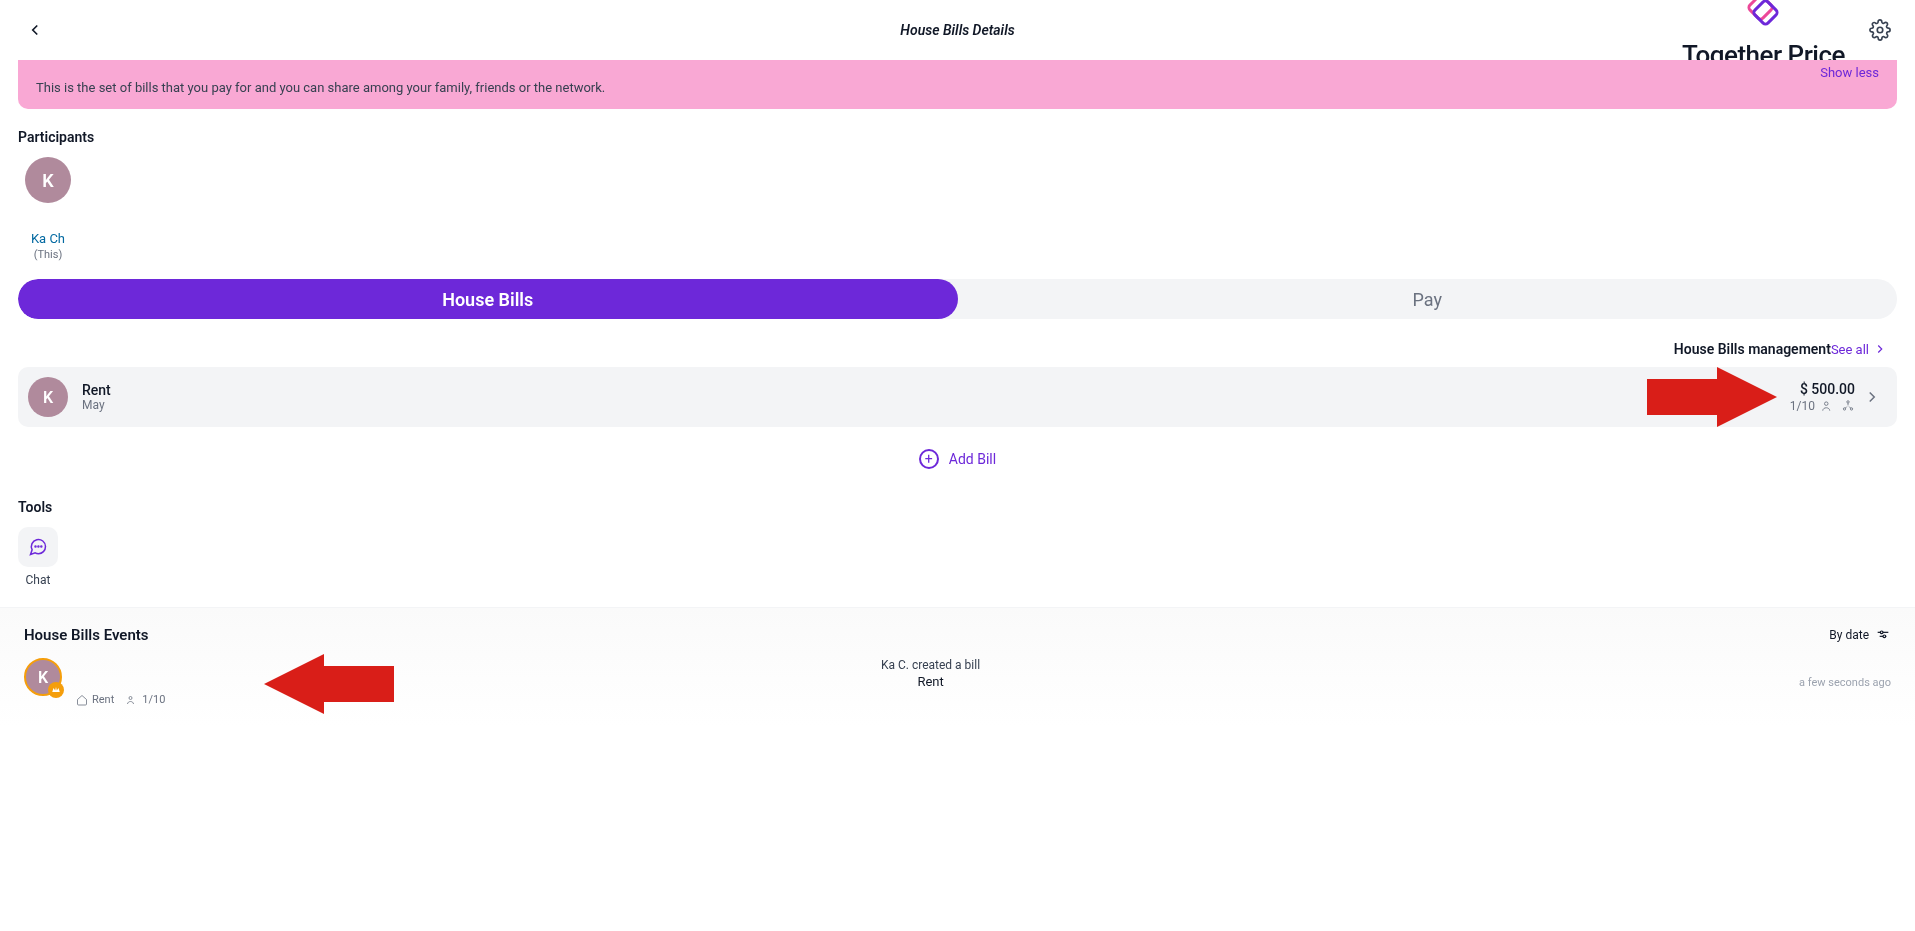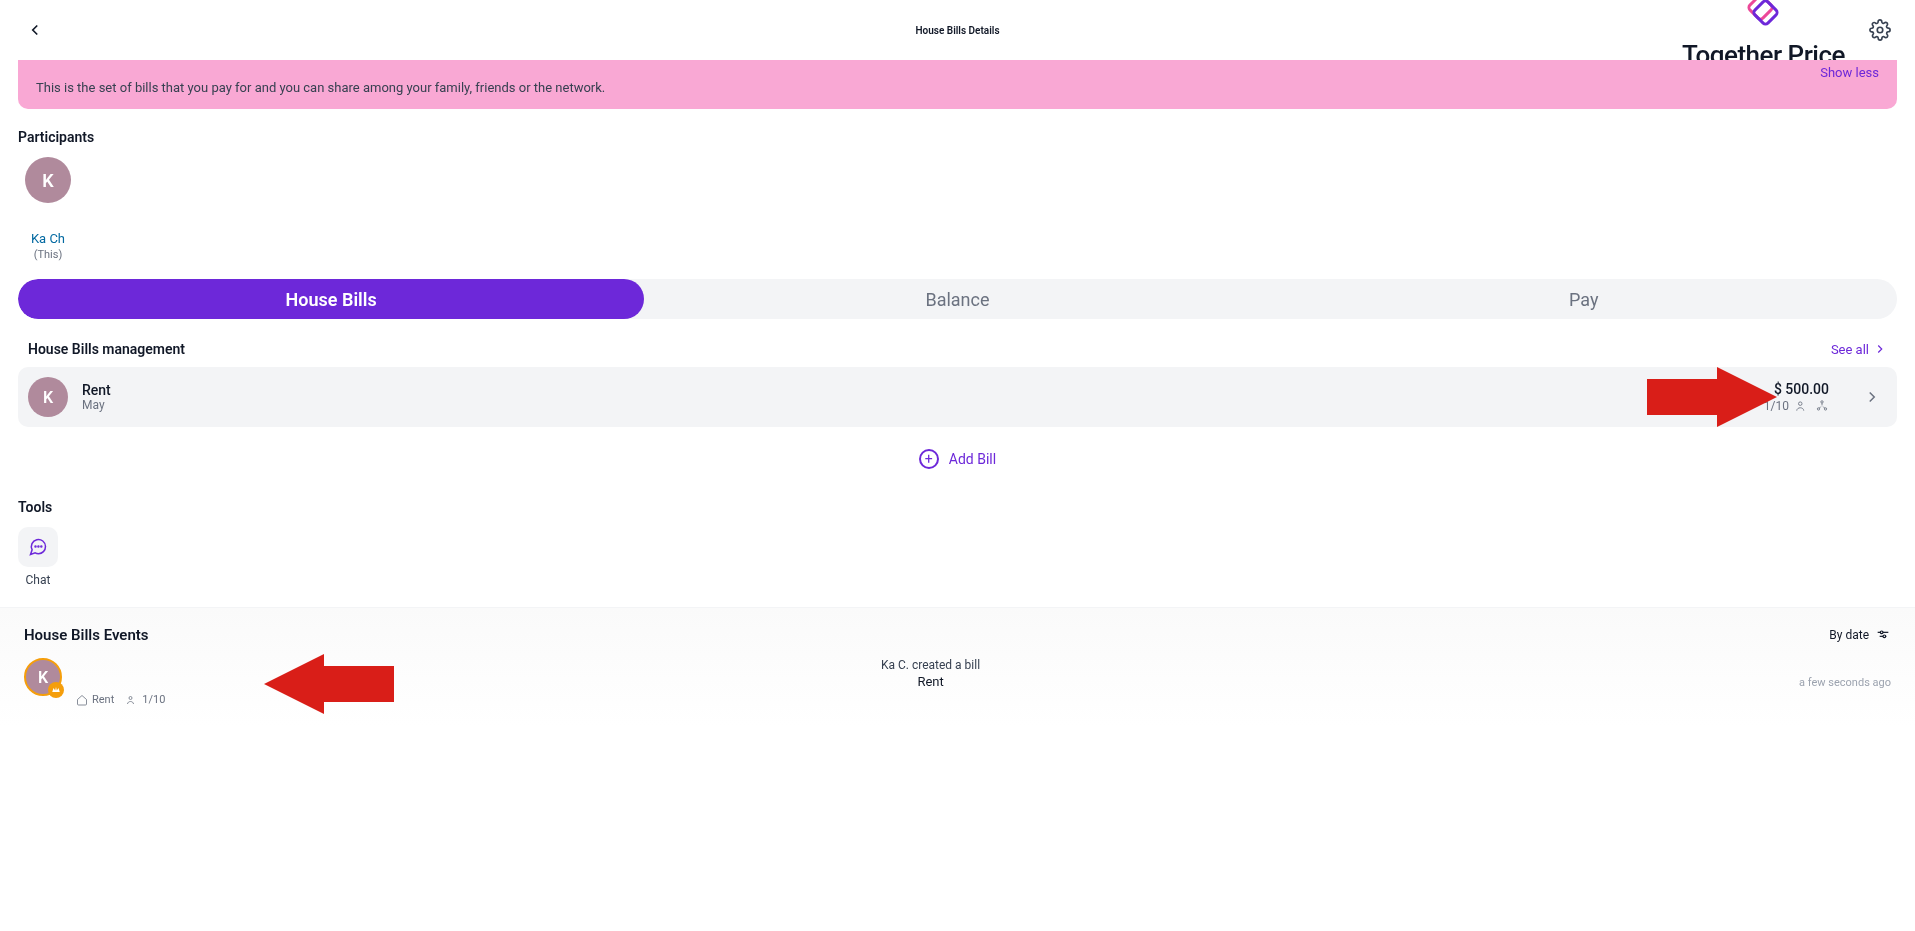--- a/index.html
+++ b/index.html
@@ -24,22 +24,23 @@
     justify-content: center;
     width: 30px;
     height: 30px;
     color: #111827;
   }
   .header-title {
     position: absolute;
     left: 50%;
     transform: translateX(-50%);
     font-weight: 600;
-    font-size: 10px;
-    color: #111827;
+    font-size: 14px;
+    color: #111827;
+    font-style: italic;
   }
   .header-right {
     display: flex;
     align-items: center;
     gap: 20px;
   }
   .brand {
     display: flex;
     align-items: center;
     gap: 10px;
@@ -128,21 +129,21 @@
     border-radius: 999px;
   }
   .tab.active {
     background: #6d28d9;
     color: #ffffff;
     font-weight: 600;
   }
   .mgmt-row {
     display: flex;
     align-items: center;
-    justify-content: space-between;
+    justify-content: flex-end;
     margin-bottom: 10px;
     padding: 0 10px 0 10px;
   }
   .see-all {
     color: #6d28d9;
     font-size: 13px;
     cursor: pointer;
     display: flex;
     align-items: center;
     gap: 4px;
@@ -167,21 +168,21 @@
     justify-content: center;
     font-weight: 600;
     font-size: 16px;
   }
   .bill-info { flex: 1; }
   .bill-name { font-size: 14px; font-weight: 500; color: #111827; }
   .bill-sub { font-size: 12px; color: #6b7280; }
   .bill-right {
     display: flex;
     align-items: center;
-    gap: 34px;
+    gap: 8px;
   }
   .bill-amount-col {
     display: flex;
     flex-direction: column;
     align-items: flex-end;
     gap: 2px;
   }
   .bill-amount { font-size: 14px; font-weight: 500; color: #111827; }
   .bill-ratio-row {
     display: flex;
@@ -357,21 +358,20 @@
   <div class="participants-row">
     <div class="participant">
       <div class="avatar">K</div>
       <div class="p-name">Ka Ch</div>
       <div class="p-role">(This)</div>
     </div>
   </div>
 
   <div class="tabs">
     <div class="tab active">House Bills</div>
-    <div class="tab">Balance</div>
     <div class="tab">Pay</div>
   </div>
 
   <div class="mgmt-row">
     <div class="section-title" style="margin:0">House Bills management</div>
     <div class="see-all">
       <span>See all</span>
       <svg width="14" height="14" viewBox="0 0 24 24" fill="none" stroke="currentColor" stroke-width="2">
           <polyline points="9 18 15 12 9 6"></polyline>
         </svg>

